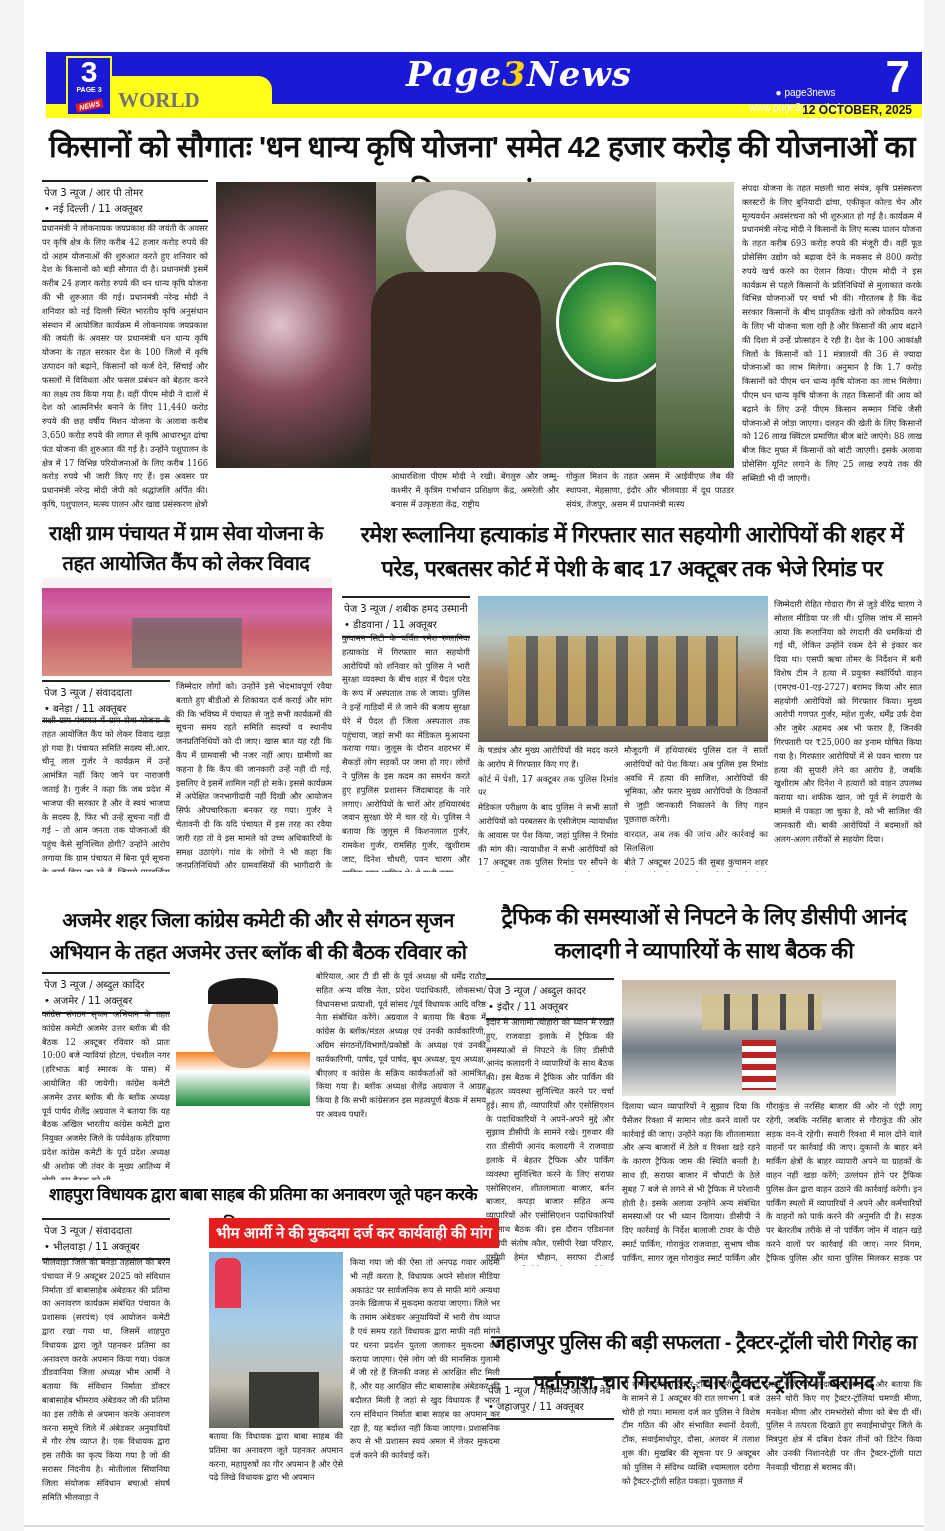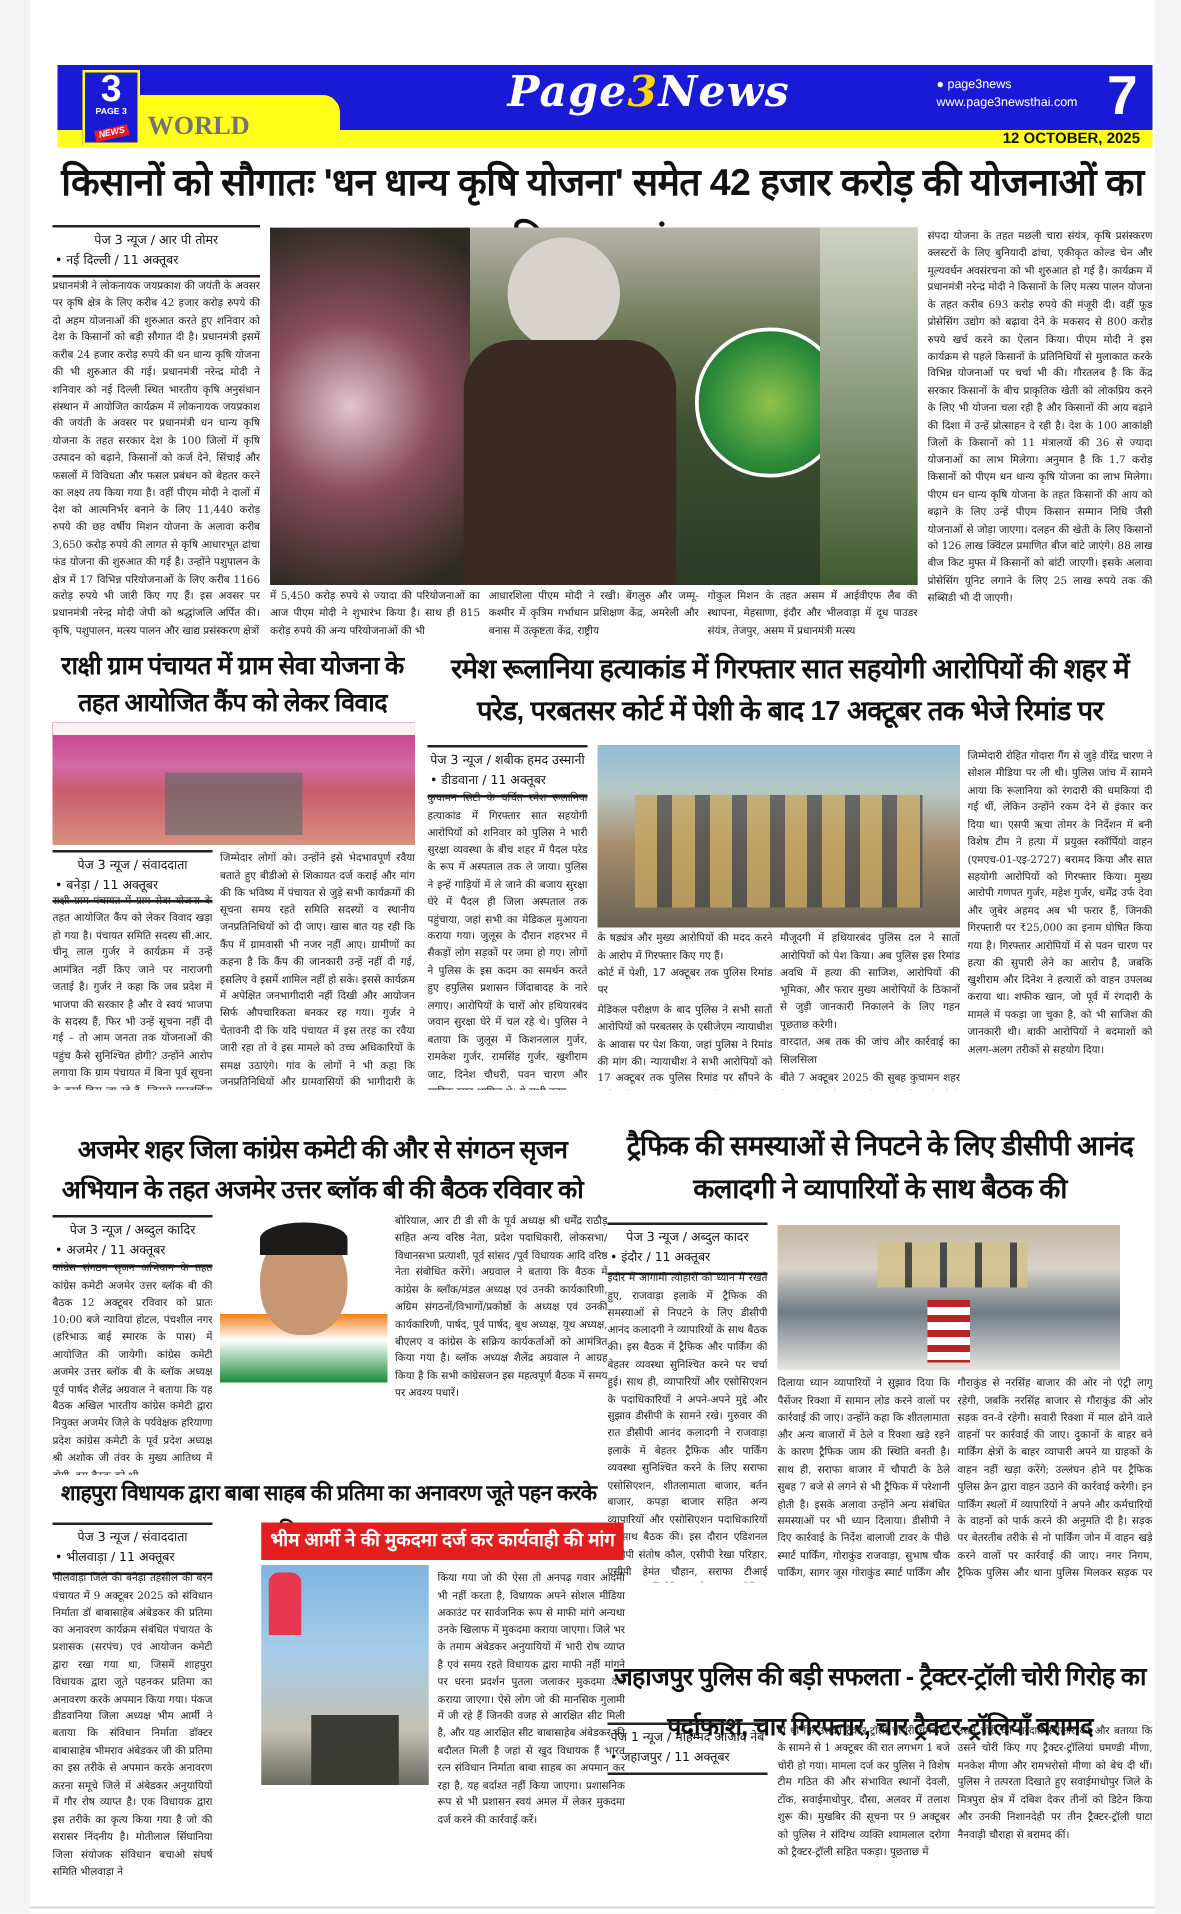--- a/index.html
+++ b/index.html
@@ -9,27 +9,27 @@
 .mh-blue{position:absolute;left:0;top:0;width:876px;height:52px;background:#1a1ad6}
 .mh-yellow{position:absolute;left:0;top:52px;width:876px;height:14px;background:#ffff1a}
 .mh-world-tab{position:absolute;left:56px;top:24px;width:170px;height:42px;background:#ffff1a;border-top-right-radius:14px}
 .logo-box{position:absolute;left:20px;top:4px;width:46px;height:60px;background:#1a1ad6;border:2px solid #ffff1a;text-align:center;color:#ffff1a}
 .logo-3{font:bold 30px "Liberation Sans",sans-serif;line-height:28px;display:block;color:#fff}
 .logo-p3{font:bold 7px "Liberation Sans",sans-serif;color:#fff;display:block}
 .logo-news{display:inline-block;background:#e21b22;color:#fff;font:bold italic 7px "Liberation Sans",sans-serif;padding:1px 3px;transform:rotate(-12deg);margin-top:3px}
 .world{position:absolute;left:72px;top:36px;font:bold 21px "Liberation Serif",serif;color:#737373}
 .brand{position:absolute;left:360px;top:2px;font:bold 34px "DejaVu Serif",serif;color:#fff;font-style:italic;letter-spacing:1px}
 .brand .three{color:#ffd400}
-.social{position:absolute;right:60px;top:8px;font:10px "Liberation Sans",sans-serif;color:#fff;text-align:left;line-height:15px}
+.social{position:absolute;right:60px;top:33px;font:10px "Liberation Sans",sans-serif;color:#fff;text-align:center;line-height:15px}
 .page-no{position:absolute;right:12px;top:0;font:bold 44px "Liberation Sans",sans-serif;color:#fff}
 .date{position:absolute;right:10px;top:51px;font:bold 12px "Liberation Sans",sans-serif;color:#111}
 .headline{font-family:"Liberation Sans",sans-serif;font-weight:bold;text-align:center;color:#111;letter-spacing:-0.5px}
 .h1{position:absolute;left:18px;top:124px;width:880px;font-size:30px;line-height:46px}
 .byline{position:absolute;font:10px "DejaVu Sans",sans-serif;border-top:2px solid #222;border-bottom:2px solid #222;padding:3px 2px;line-height:16px}
-.byline .src{display:block;text-align:center}
+.byline .src{display:block;}
 .byline .place::before{content:"• "}
 .col{position:absolute;font:8.3px/13.8px "DejaVu Serif",serif;text-align:justify;color:#222;overflow:hidden}
 .col p{margin-bottom:1px}
 .col .sub{font-weight:normal;font-family:"DejaVu Sans",sans-serif;font-size:8.5px}
 .img{position:absolute;overflow:hidden}
 .h2{position:absolute;font-size:22px;line-height:32px}
 .red-banner{position:absolute;left:185px;top:1218px;width:290px;height:30px;background:#e41e1e;color:#fff;font:bold 15px "Liberation Sans",sans-serif;text-align:center;line-height:30px}
 .footer-line{position:absolute;left:0;top:1525px;width:900px;height:2px;background:#ddd}
 </style>
 </head>
@@ -66,21 +66,20 @@
   </div>
   <div class="col" style="left:18px;top:222px;width:166px;height:292px">प्रधानमंत्री ने लोकनायक जयप्रकाश की जयंती के अवसर पर कृषि क्षेत्र के लिए करीब 42 हजार करोड़ रुपये की दो अहम योजनाओं की शुरुआत करते हुए शनिवार को देश के किसानों को बड़ी सौगात दी है। प्रधानमंत्री इसमें करीब 24 हजार करोड़ रुपये की धन धान्य कृषि योजना की भी शुरुआत की गई। प्रधानमंत्री नरेन्द्र मोदी ने शनिवार को नई दिल्ली स्थित भारतीय कृषि अनुसंधान संस्थान में आयोजित कार्यक्रम में लोकनायक जयप्रकाश की जयंती के अवसर पर प्रधानमंत्री धन धान्य कृषि योजना के तहत सरकार देश के 100 जिलों में कृषि उत्पादन को बढ़ाने, किसानों को कर्ज देने, सिंचाई और फसलों में विविधता और फसल प्रबंधन को बेहतर करने का लक्ष्य तय किया गया है। वहीं पीएम मोदी ने दालों में देश को आत्मनिर्भर बनाने के लिए 11,440 करोड़ रुपये की छह वर्षीय मिशन योजना के अलावा करीब 3,650 करोड़ रुपये की लागत से कृषि आधारभूत ढांचा फंड योजना की शुरुआत की गई है। उन्होंने पशुपालन के क्षेत्र में 17 विभिन्न परियोजनाओं के लिए करीब 1166 करोड़ रुपये भी जारी किए गए हैं। इस अवसर पर प्रधानमंत्री नरेन्द्र मोदी जेपी को श्रद्धांजलि अर्पित की। कृषि, पशुपालन, मत्स्य पालन और खाद्य प्रसंस्करण क्षेत्रों</div>
 
   <div class="img" style="left:192px;top:182px;width:518px;height:286px;background:linear-gradient(180deg,#b8b2a8 0%,#6d7a58 28%,#3e5131 55%,#2d3a25 100%)">
     <div style="position:absolute;left:0;top:0;width:160px;height:286px;background:radial-gradient(circle at 40% 50%,#e0c4cf 0%,#8a4d5d 40%,#2d2a23 90%)"></div>
     <div style="position:absolute;left:190px;top:8px;width:90px;height:90px;border-radius:50%;background:#d7d2cc"></div>
     <div style="position:absolute;left:155px;top:90px;width:170px;height:196px;background:#3a2a22;border-radius:40px 40px 0 0"></div>
     <div style="position:absolute;left:340px;top:80px;width:120px;height:120px;border-radius:50%;background:radial-gradient(circle,#8fc34c 0%,#2d8c3a 60%,#1d5a2a 100%);border:3px solid #fff"></div>
     <div style="position:absolute;left:440px;top:0;width:78px;height:286px;background:linear-gradient(180deg,#cfd3c2,#3f5a31)"></div>
   </div>
-  <div class="col" style="left:192px;top:470px;width:168px;height:44px">में 5,450 करोड़ रुपये से ज्यादा की परियोजनाओं का आज पीएम मोदी ने शुभारंभ किया है। साथ ही 815 करोड़ रुपये की अन्य परियोजनाओं की भी</div>
   <div class="col" style="left:367px;top:470px;width:168px;height:44px">आधारशिला पीएम मोदी ने रखी। बेंगलुरु और जम्मू-कश्मीर में कृत्रिम गर्भाधान प्रशिक्षण केंद्र, अमरेली और बनास में उत्कृष्टता केंद्र, राष्ट्रीय</div>
   <div class="col" style="left:542px;top:470px;width:168px;height:44px">गोकुल मिशन के तहत असम में आईवीएफ लैब की स्थापना, मेहसाणा, इंदौर और भीलवाड़ा में दूध पाउडर संयंत्र, तेजपुर, असम में प्रधानमंत्री मत्स्य</div>
   <div class="col" style="left:718px;top:182px;width:180px;height:332px">संपदा योजना के तहत मछली चारा संयंत्र, कृषि प्रसंस्करण क्लस्टरों के लिए बुनियादी ढांचा, एकीकृत कोल्ड चेन और मूल्यवर्धन अवसंरचना को भी शुरुआत हो गई है। कार्यक्रम में प्रधानमंत्री नरेन्द्र मोदी ने किसानों के लिए मत्स्य पालन योजना के तहत करीब 693 करोड़ रुपये की मंजूरी दी। वहीं फूड प्रोसेसिंग उद्योग को बढ़ावा देने के मकसद से 800 करोड़ रुपये खर्च करने का ऐलान किया। पीएम मोदी ने इस कार्यक्रम से पहले किसानों के प्रतिनिधियों से मुलाकात करके विभिन्न योजनाओं पर चर्चा भी की। गौरतलब है कि केंद्र सरकार किसानों के बीच प्राकृतिक खेती को लोकप्रिय करने के लिए भी योजना चला रही है और किसानों की आय बढ़ाने की दिशा में उन्हें प्रोत्साहन दे रही है। देश के 100 आकांक्षी जिलों के किसानों को 11 मंत्रालयों की 36 से ज्यादा योजनाओं का लाभ मिलेगा। अनुमान है कि 1.7 करोड़ किसानों को पीएम धन धान्य कृषि योजना का लाभ मिलेगा। पीएम धन धान्य कृषि योजना के तहत किसानों की आय को बढ़ाने के लिए उन्हें पीएम किसान सम्मान निधि जैसी योजनाओं से जोड़ा जाएगा। दलहन की खेती के लिए किसानों को 126 लाख क्विंटल प्रमाणित बीज बांटे जाएंगे। 88 लाख बीज किट मुफ्त में किसानों को बांटी जाएगी। इसके अलावा प्रोसेसिंग यूनिट लगाने के लिए 25 लाख रुपये तक की सब्सिडी भी दी जाएगी।</div>
 
   <div class="headline h2" style="left:14px;top:518px;width:296px;font-size:20px;line-height:30px">राक्षी ग्राम पंचायत में ग्राम सेवा योजना के तहत आयोजित कैंप को लेकर विवाद</div>
   <div class="img" style="left:18px;top:578px;width:290px;height:98px;background:linear-gradient(180deg,#c63a8c 0%,#d26aa6 35%,#c95b6d 55%,#d79080 100%)">
     <div style="position:absolute;left:0;top:0;width:290px;height:10px;background:#f6f3f2"></div>
     <div style="position:absolute;left:90px;top:40px;width:110px;height:50px;background:#5a6b6a;opacity:.6"></div>
   </div>
   <div class="byline" style="left:18px;top:680px;width:128px">
@@ -140,20 +139,21 @@
   <div class="red-banner">भीम आर्मी ने की मुकदमा दर्ज कर कार्यवाही की मांग</div>
   <div class="byline" style="left:18px;top:1218px;width:128px">
     <span class="src">पेज 3 न्यूज / संवाददाता</span>
     <span class="place">भीलवाड़ा / 11 अक्तूबर</span>
   </div>
   <div class="col" style="left:18px;top:1256px;width:128px;height:262px">भीलवाड़ा जिले की बनेड़ा तहसील की बरन पंचायत में 9 अक्टूबर 2025 को संविधान निर्माता डॉ बाबासाहेब अंबेडकर की प्रतिमा का अनावरण कार्यक्रम संबंधित पंचायत के प्रशासक (सरपंच) एवं आयोजन कमेटी द्वारा रखा गया था, जिसमें शाहपुरा विधायक द्वारा जूते पहनकर प्रतिमा का अनावरण करके अपमान किया गया। पंकज डीडवानिया जिला अध्यक्ष भीम आर्मी ने बताया कि संविधान निर्माता डॉक्टर बाबासाहेब भीमराव अंबेडकर जी की प्रतिमा का इस तरीके से अपमान करके अनावरण करना समूचे जिले में अंबेडकर अनुयायियों में गौर रोष व्याप्त है। एक विधायक द्वारा इस तरीके का कृत्य किया गया है जो की सरासर निंदनीय है। मोतीलाल सिंघानिया जिला संयोजक संविधान बचाओ संघर्ष समिति भीलवाड़ा ने</div>
   <div class="img" style="left:185px;top:1252px;width:134px;height:176px;background:linear-gradient(180deg,#7fb5e0 0%,#a7cde8 40%,#c4c0b3 75%,#6a6a62 100%)">
     <div style="position:absolute;left:6px;top:6px;width:26px;height:50px;background:#e8384f;border-radius:8px 8px 0 0"></div>
     <div style="position:absolute;left:40px;top:120px;width:70px;height:56px;background:#3b3b36"></div>
   </div>
+  <div class="col" style="left:185px;top:1430px;width:134px;height:90px">बताया कि विधायक द्वारा बाबा साहब की प्रतिमा का अनावरण जूते पहनकर अपमान करना, महापुरुषों का गौर अपमान है और ऐसे पढ़े लिखे विधायक द्वारा भी अपमान</div>
   <div class="col" style="left:326px;top:1256px;width:150px;height:214px">किया गया जो की ऐसा तो अनपढ़ गवार आदमी भी नहीं करता है, विधायक अपने सोशल मीडिया अकाउंट पर सार्वजनिक रूप से माफी मांगे अन्यथा उनके खिलाफ में मुकदमा कराया जाएगा। जिले भर के तमाम अंबेडकर अनुयायियों में भारी रोष व्याप्त है एवं समय रहते विधायक द्वारा माफी नहीं मांगने पर धरना प्रदर्शन पुतला जलाकर मुकदमा दर्ज कराया जाएगा। ऐसे लोग जो की मानसिक गुलामी में जी रहे हैं जिनकी वजह से आरक्षित सीट मिली है, और यह आरक्षित सीट बाबासाहेब अंबेडकर की बदौलत मिली है जहां से खुद विधायक हैं भारत रत्न संविधान निर्माता बाबा साहब का अपमान कर रहा है, यह बर्दाश्त नहीं किया जाएगा। प्रशासनिक रूप से भी प्रशासन स्वयं अमल में लेकर मुकदमा दर्ज करने की कार्रवाई करें।</div>
 
   <div class="headline h2" style="left:460px;top:1322px;width:440px;font-size:20px;line-height:40px">जहाजपुर पुलिस की बड़ी सफलता - ट्रैक्टर-ट्रॉली चोरी गिरोह का पर्दाफाश, चार गिरफ्तार, चार ट्रैक्टर-ट्रॉलियाँ बरामद</div>
   <div class="byline" style="left:462px;top:1378px;width:128px">
     <span class="src">पेज 1 न्यूज / मोहम्मद आजाद नेब</span>
     <span class="place">जहाजपुर / 11 अक्तूबर</span>
   </div>
   <div class="col" style="left:598px;top:1378px;width:138px;height:112px">दी थी कि उसका ट्रैक्टर-ट्रॉली चौधरी धर्मकांटा के सामने से 1 अक्टूबर की रात लगभग 1 बजे चोरी हो गया। मामला दर्ज कर पुलिस ने विशेष टीम गठित की और संभावित स्थानों देवली, टोंक, सवाईमाधोपुर, दौसा, अलवर में तलाश शुरू की। मुखबिर की सूचना पर 9 अक्टूबर को पुलिस ने संदिग्ध व्यक्ति श्यामलाल दरोगा को ट्रैक्टर-ट्रॉली सहित पकड़ा। पूछताछ में</div>
   <div class="col" style="left:742px;top:1378px;width:156px;height:112px">उसने चोरी की वारदात स्वीकार की और बताया कि उसने चोरी किए गए ट्रैक्टर-ट्रॉलियां घमण्डी मीणा, मनकेश मीणा और रामभरोसो मीणा को बेच दी थीं। पुलिस ने तत्परता दिखाते हुए सवाईमाधोपुर जिले के मित्रपुरा क्षेत्र में दबिश देकर तीनों को डिटेन किया और उनकी निशानदेही पर तीन ट्रैक्टर-ट्रॉली घाटा नैनवाड़ी चौराहा से बरामद कीं।</div>
 

